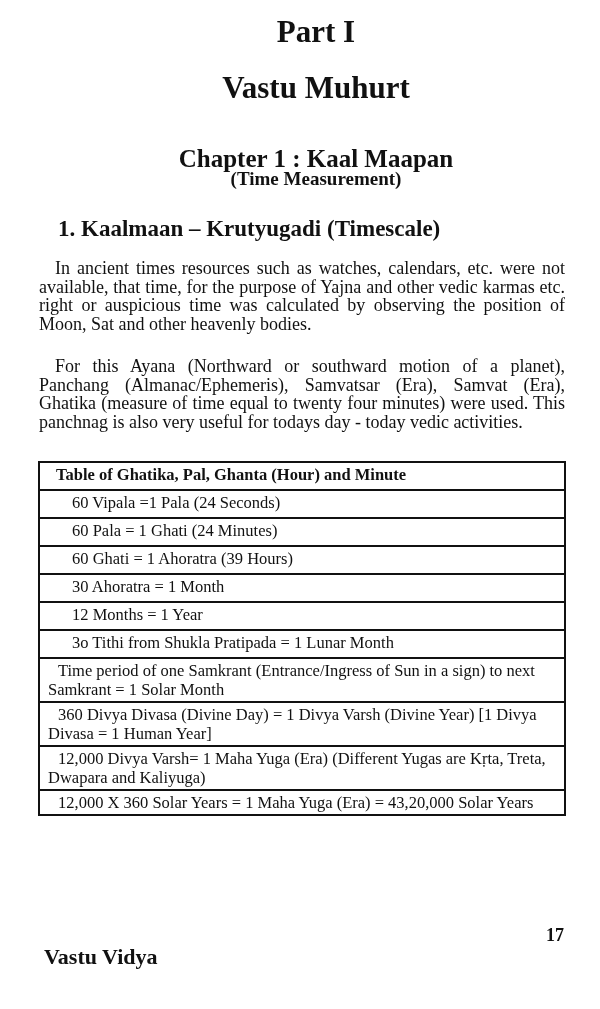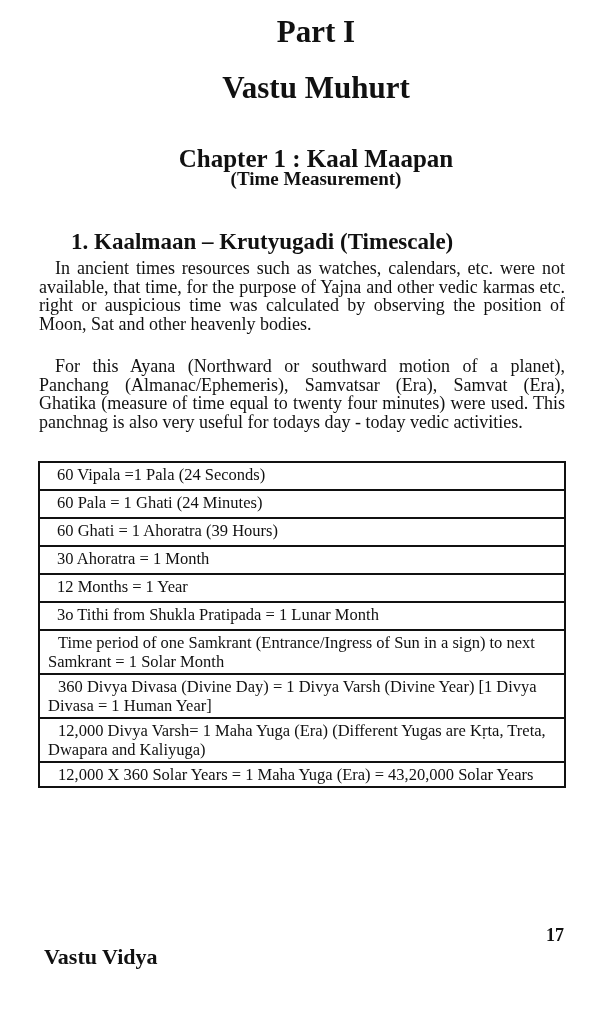--- a/index.html
+++ b/index.html
@@ -3,49 +3,52 @@
 <meta charset="utf-8">
 <style>
   html, body { margin:0; padding:0; background:#ffffff; }
   body { width:600px; height:1009px; position:relative; overflow:hidden;
          font-family:"Liberation Serif", "DejaVu Serif", serif; color:#111; }
   .center { position:absolute; left:16px; width:600px; text-align:center; font-weight:bold; margin:0; }
   #part { top:14px; font-size:31px; }
   #sub1 { top:70px; font-size:31px; }
   #sub2 { top:120px; font-size:25px;margin-top:25px; }
   #sub3 { top:168px; font-size:19px; }
-  #sec { position:absolute; left:55px; top:213px; font-size:23px; font-weight:bold; margin:16px; }
+  #sec { position:absolute; left:55px; top:213px; font-size:23px; font-weight:bold; margin:3px; }
   .para { position:absolute; left:39px; width:526px; font-size:18px; line-height:18.5px;
           text-align:justify; text-indent:16px; margin:0; }
   #p1 { top:259px; }
   #p2 { top:357px; }
   table { position:absolute; left:38px; top:461px; width:528px; border-collapse:collapse;
           font-size:16.5px; }
   td { border:2px solid #111; padding:2px 6px 2px 8px; line-height:19px; vertical-align:top; }
-  td.single { height:22px; padding-left:17px;border-radius:6px; }
+  td.single { height:22px; padding-left:32px;border-radius:6px; }
   td.multi { text-indent:10px; }
   td.head { font-weight:bold; padding-left:16px; height:22px; }
   #foot-left { position:absolute; left:44px; top:944px; font-size:22px; font-weight:bold; }
   #foot-right { position:absolute; right:36px; top:925px; font-size:18px; font-weight:bold; }
 </style>
 </head>
 <body>
 
 <h1 id="part" class="center">Part I</h1>
 <h2 id="sub1" class="center">Vastu Muhurt</h2>
 <h2 id="sub2" class="center">Chapter 1 : Kaal Maapan</h2>
 <h3 id="sub3" class="center">(Time Measurement)</h3>
 
 <h3 id="sec">1. Kaalmaan – Krutyugadi (Timescale)</h3>
 
 <p id="p1" class="para">In ancient times resources such as watches, calendars, etc. were not available, that time, for the purpose of Yajna and other vedic karmas etc. right or auspicious time was calculated by observing the position of Moon, Sat and other heavenly bodies.</p>
 <p id="p2" class="para">For this Ayana (Northward or southward motion of a planet), Panchang (Almanac/Ephemeris), Samvatsar (Era), Samvat (Era), Ghatika (measure of time equal to twenty four minutes) were used. This panchnag is also very useful for todays day - today vedic activities.</p>
 
 <table>
   <tbody>
+      <tr>
+        <td class="head">Table of Ghatika, Pal, Ghanta (Hour) and Minute</td>
+      </tr>
   <tr>
         <td class="single">60 Vipala =1 Pala (24 Seconds)</td>
       </tr>
   <tr>
         <td class="single">60 Pala = 1 Ghati (24 Minutes)</td>
       </tr>
   <tr>
         <td class="single">60 Ghati = 1 Ahoratra (39 Hours)</td>
       </tr>
   <tr>

